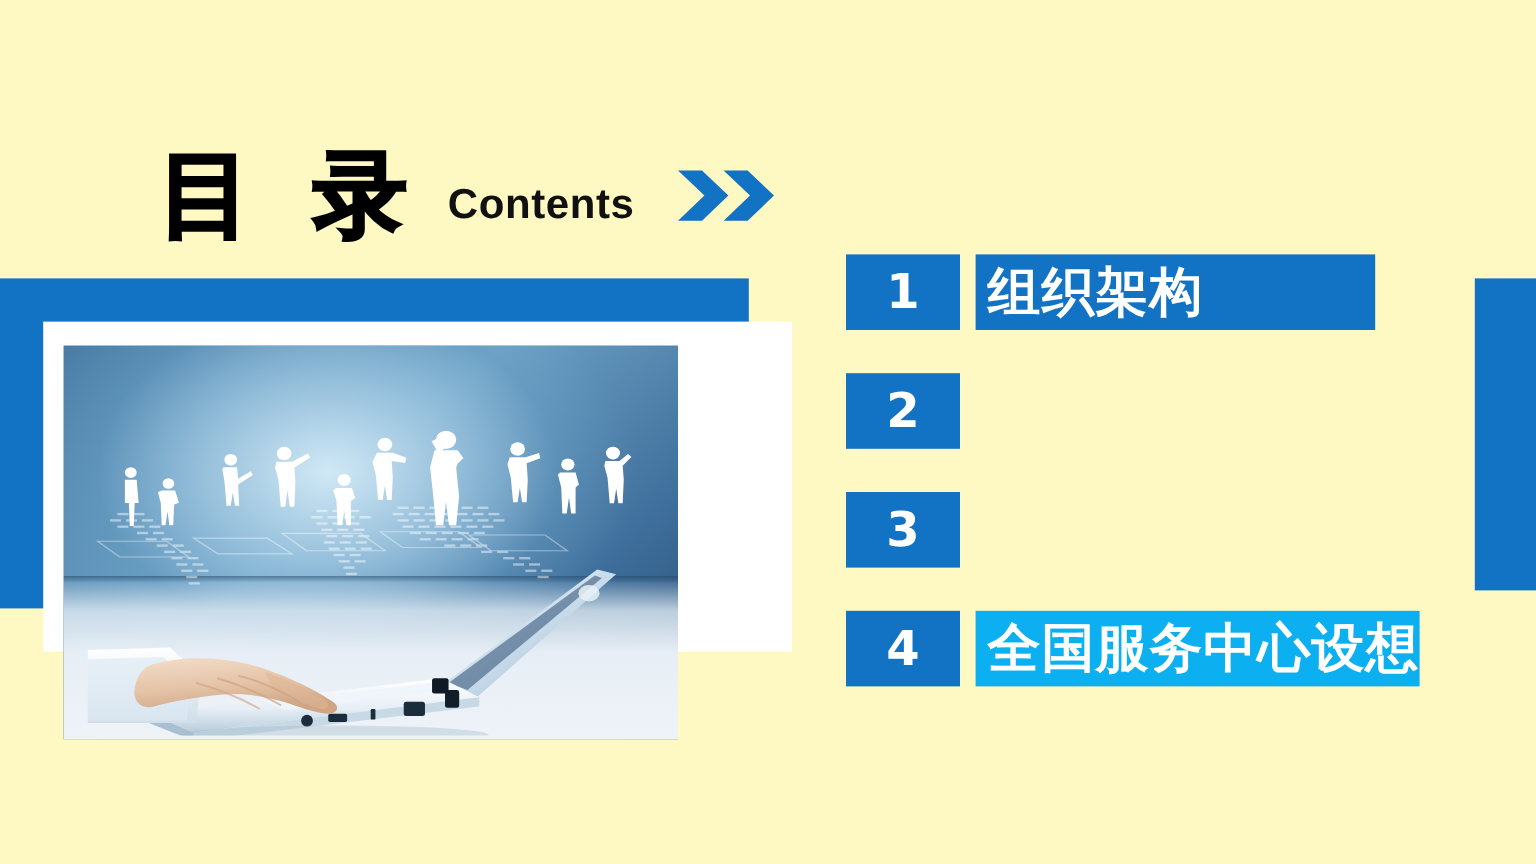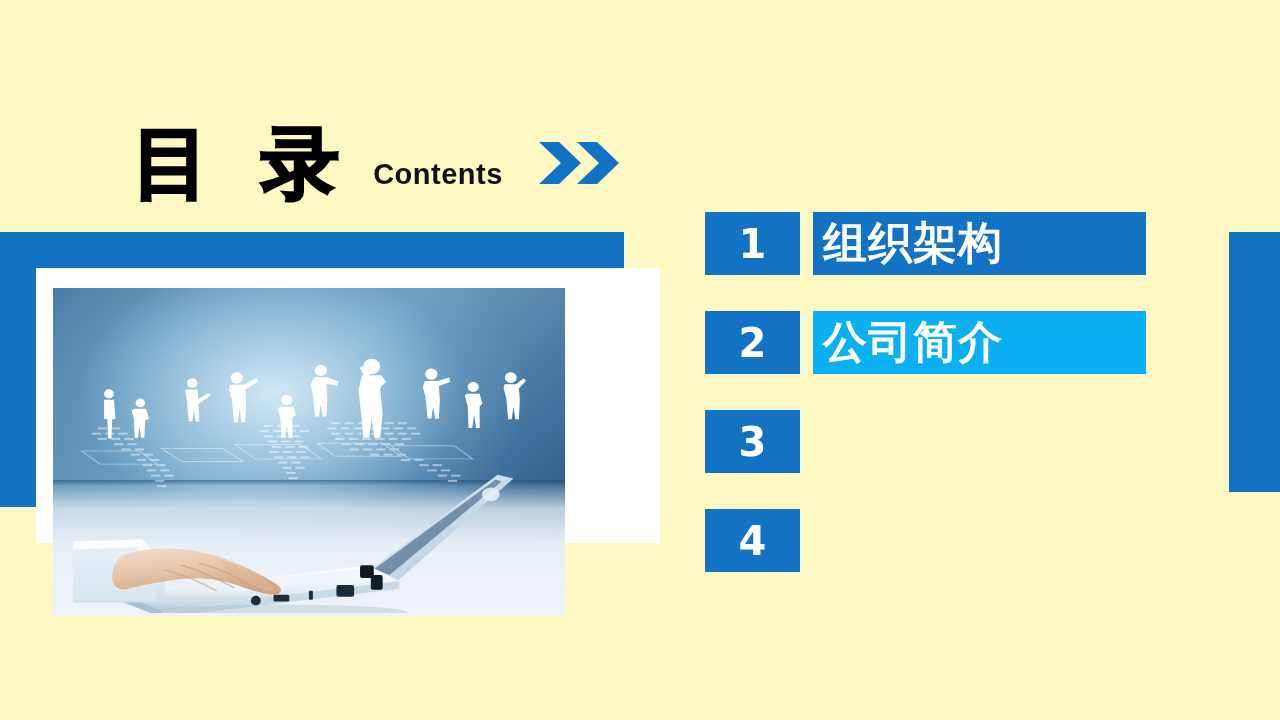--- a/index.html
+++ b/index.html
@@ -33,21 +33,21 @@
     font-size: 78px;
     font-weight: 700;
     line-height: 0.95;
     letter-spacing: 12px;
     color: #000000;
     white-space: nowrap;
     -webkit-text-stroke: 2.5px #000000;
   }
   .title-en {
     font-family: "Liberation Sans", "DejaVu Sans", sans-serif;
-    font-size: 29px;
+    font-size: 35px;
     font-weight: 700;
     color: #111111;
     letter-spacing: 0.5px;
     margin-left: 22px;
     margin-bottom: 9px;
     white-space: nowrap;
   }
   .chev-wrap {
     margin-left: 34px;
     margin-bottom: 14px;
@@ -446,28 +446,28 @@
 
     <div class="toc-row">
       <div class="toc-num">1</div>
       <div class="toc-gap"></div>
       <div class="toc-label dark">组织架构</div>
     </div>
 
     <div class="toc-row">
       <div class="toc-num">2</div>
       <div class="toc-gap"></div>
-      <div class="toc-label bright">公司简介</div>
     </div>
 
     <div class="toc-row">
       <div class="toc-num">3</div>
       <div class="toc-gap"></div>
     </div>
 
     <div class="toc-row">
       <div class="toc-num">4</div>
       <div class="toc-gap"></div>
+      <div class="toc-label bright">全国服务中心设想</div>
     </div>
 
   </div>
 
 </div>
 
 </body></html>

